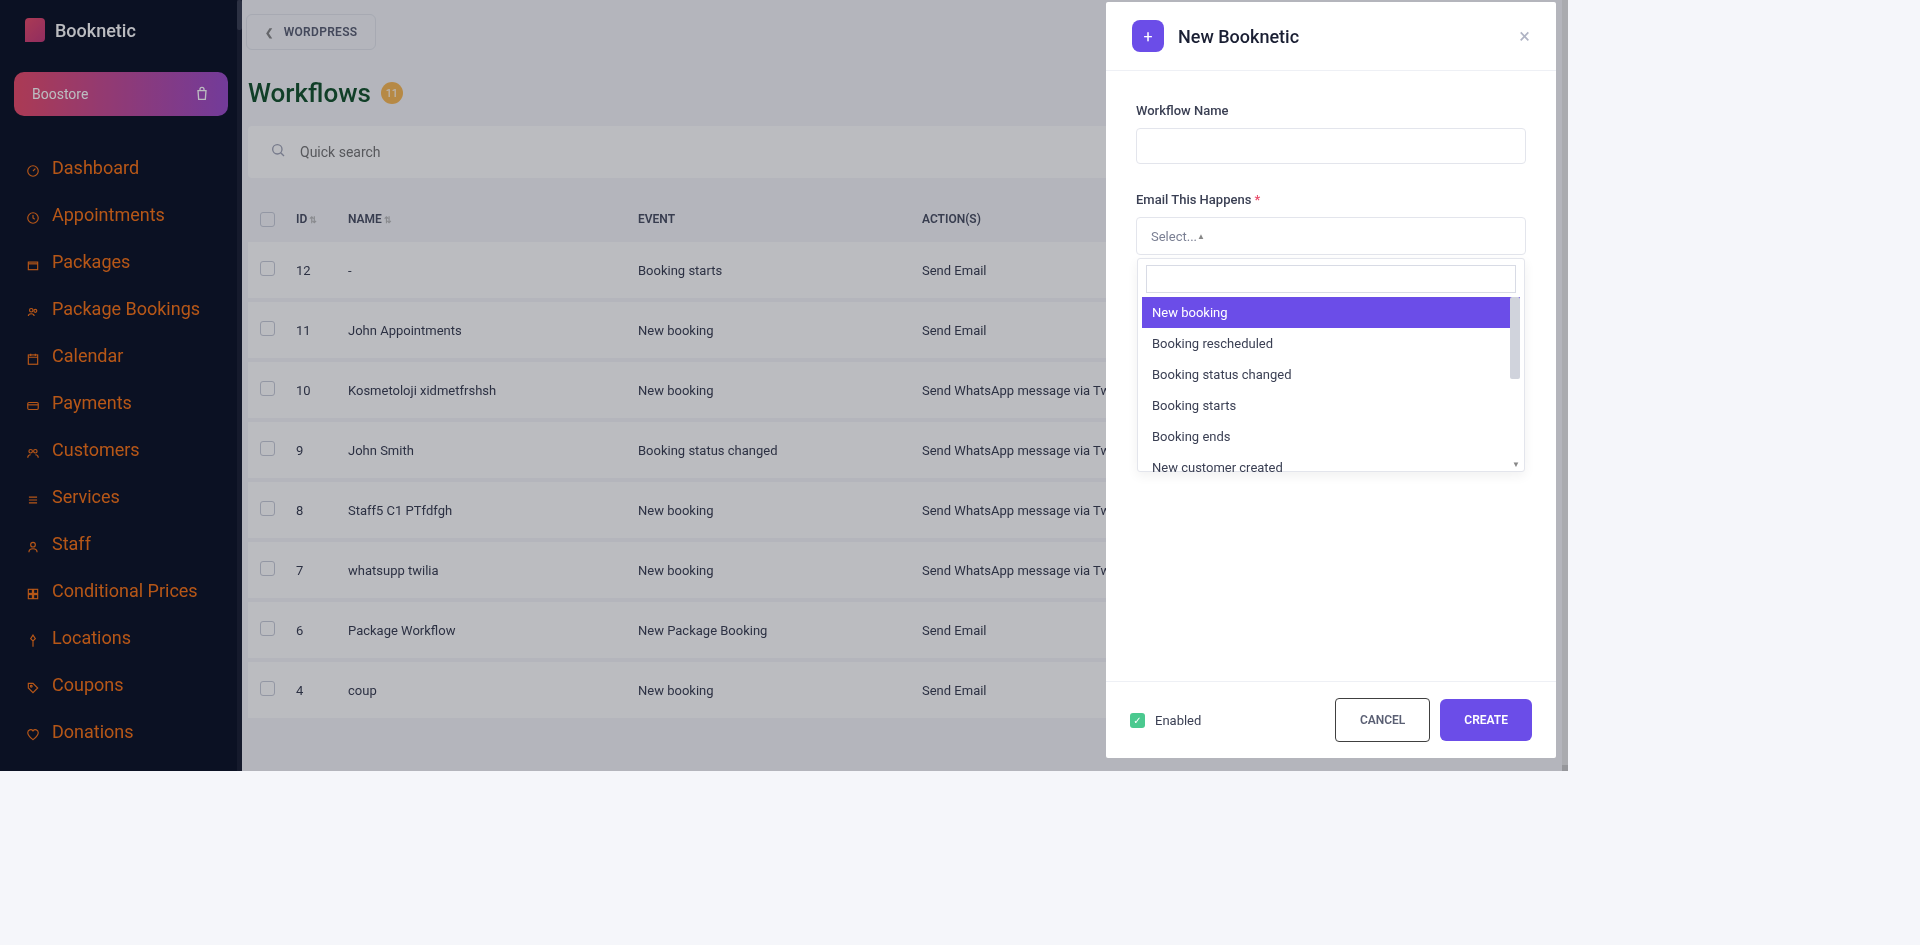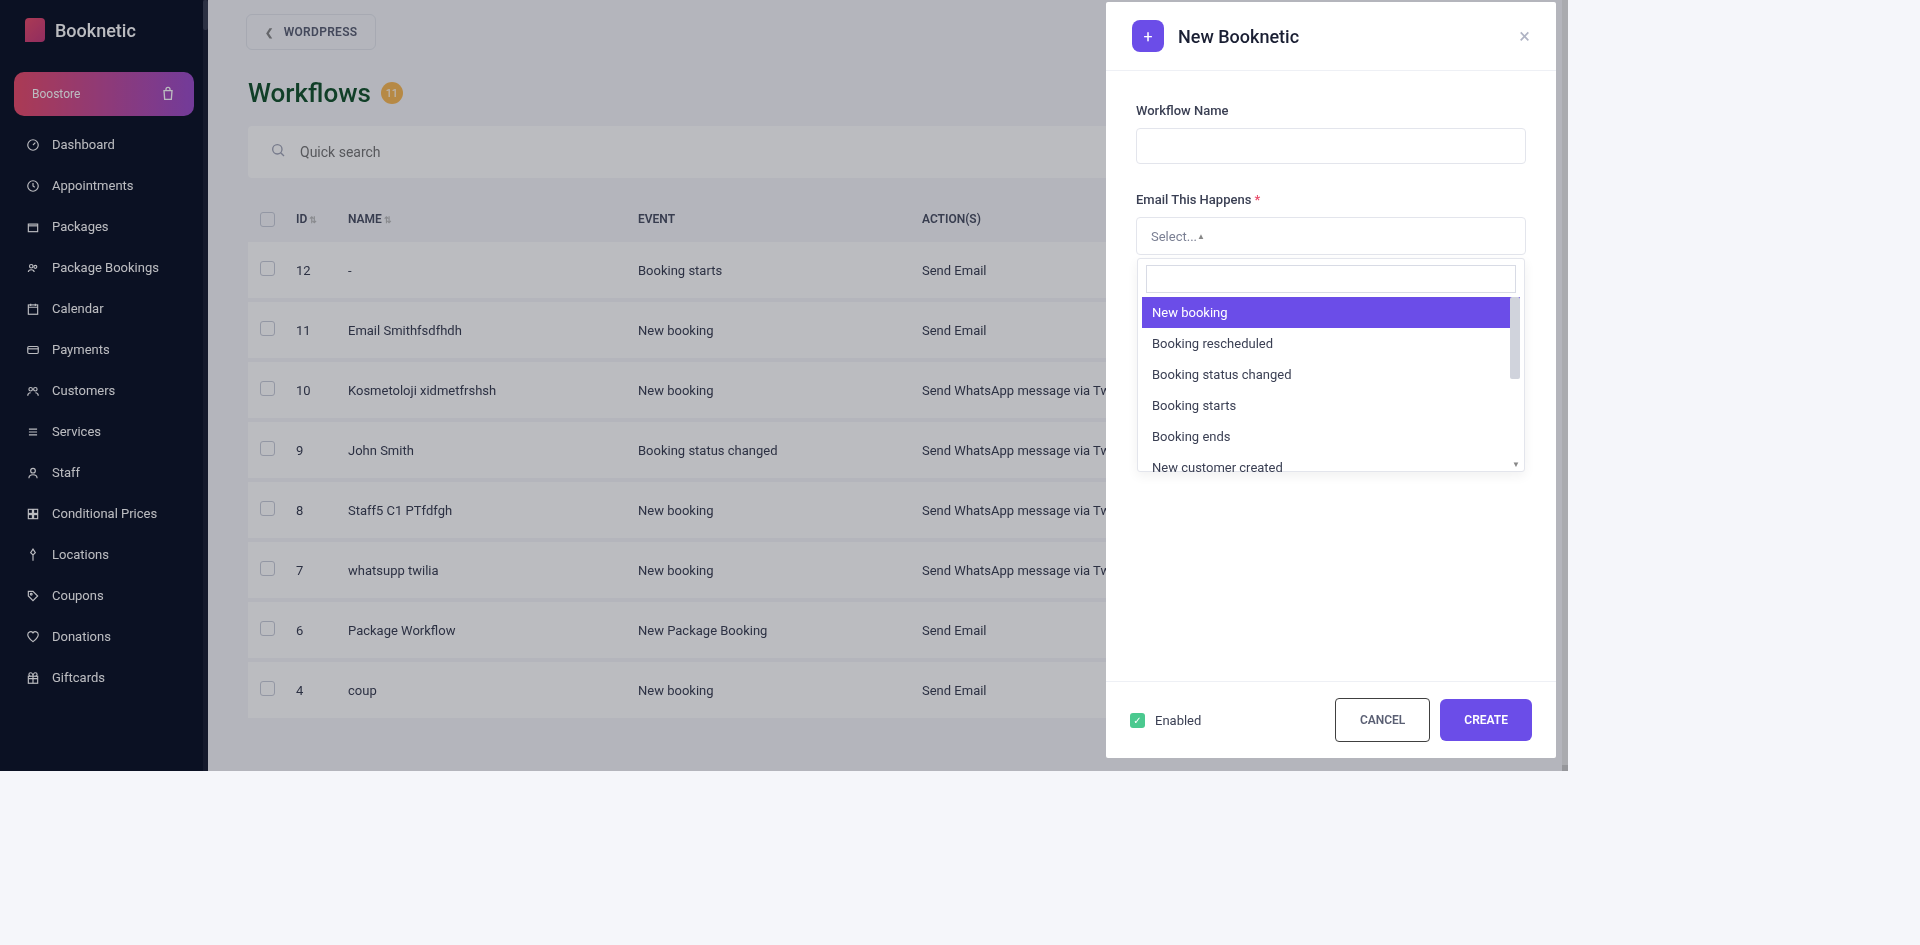--- a/index.html
+++ b/index.html
@@ -1,36 +1,36 @@
 <!DOCTYPE html>
 <html><head>
   <meta charset="utf-8">
   <style>
     * { margin: 0; padding: 0; box-sizing: border-box; font-family: -apple-system, BlinkMacSystemFont, "Segoe UI", Roboto, sans-serif; }
     body { background: #f5f6fa; overflow: hidden; position: relative; width: 1568px; height: 771px; }
     
     .sidebar {
-      position: absolute; left: 0; top: 0; width: 208px; height: 771px;
+      position: absolute; left: 0; top: 0; width: 242px; height: 771px;
       background: #0c1226; display: flex; flex-direction: column;
     }
     .sidebar-scroll { position: absolute; right: 0; top: 0; width: 5px; height: 100%; background: #1a1f33; }
     .sidebar-scroll::after { content: ''; position: absolute; top: 0; width: 5px; height: 30px; background: #3a3f53; border-radius: 2px; }
     .logo-area { padding: 18px 25px; display: flex; align-items: center; gap: 10px; }
     .logo-icon { width: 20px; height: 24px; background: linear-gradient(135deg, #e94b6a 0%, #c43a7a 100%); border-radius: 4px 4px 4px 0; position: relative; }
     .logo-text { color: #fff; font-size: 18px; font-weight: 500; }
     .store-badge {
-      margin: 12px 14px 8px; padding: 14px 18px; border-radius: 10px;
+      margin: 12px 14px 28px; padding: 14px 18px; border-radius: 10px;
       background: linear-gradient(90deg, #e94b6a 0%, #9b4dca 100%);
-      color: #fff; font-size: 12px; display: flex; justify-content: space-between; align-items: center;
+      color: #fff; font-size: 14px; display: flex; justify-content: space-between; align-items: center;
     }
     .bag-icon { width: 16px; height: 16px; display: inline-block; }
     .nav-list { padding: 0 8px; }
     .nav-item {
-      display: flex; align-items: center; gap: 12px; padding: 13px 18px;
-      color: #ffffff; font-size: 13px; border-radius: 8px; cursor: pointer;
+      display: flex; align-items: flex-end; gap: 12px; padding: 13px 18px;
+      color: #f97316; font-size: 18px; border-radius: 8px; cursor: pointer;
     }
     .nav-icon { width: 14px; height: 14px; display: inline-flex; align-items: center; justify-content: center; }
     
     .main { position: absolute; left: 208px; top: 0; right: 0; height: 771px; }
     .main-scroll { position: absolute; right: 0; top: 0; width: 6px; height: 100%; background: #e8e8e8; }
     .main-scroll-br { position: absolute; right: 0; bottom: 0; width: 6px; height: 6px; background: #ccc; }
     .breadcrumb {
       display: inline-flex; align-items: center; gap: 10px; margin: 14px 0 0 38px;
       padding: 10px 18px; border: 1px solid #e3e5ec; border-radius: 6px;
       color: #5a5f73; font-size: 12px; font-weight: 600; letter-spacing: 0.3px;
@@ -277,21 +277,21 @@
         <div class="trow">
     <div class="col-check"><span class="checkbox"></span></div>
     <div class="col-id">12</div>
     <div class="col-name">-</div>
     <div class="col-event">Booking starts</div>
     <div class="col-actions">Send Email</div>
         </div>
         <div class="trow">
     <div class="col-check"><span class="checkbox"></span></div>
     <div class="col-id">11</div>
-    <div class="col-name">Email Smithfsdfhdh</div>
+    <div class="col-name">John Appointments</div>
     <div class="col-event">New booking</div>
     <div class="col-actions">Send Email</div>
         </div>
         <div class="trow">
     <div class="col-check"><span class="checkbox"></span></div>
     <div class="col-id">10</div>
     <div class="col-name">Kosmetoloji xidmetfrshsh</div>
     <div class="col-event">New booking</div>
     <div class="col-actions">Send WhatsApp message via Tw...</div>
         </div>

